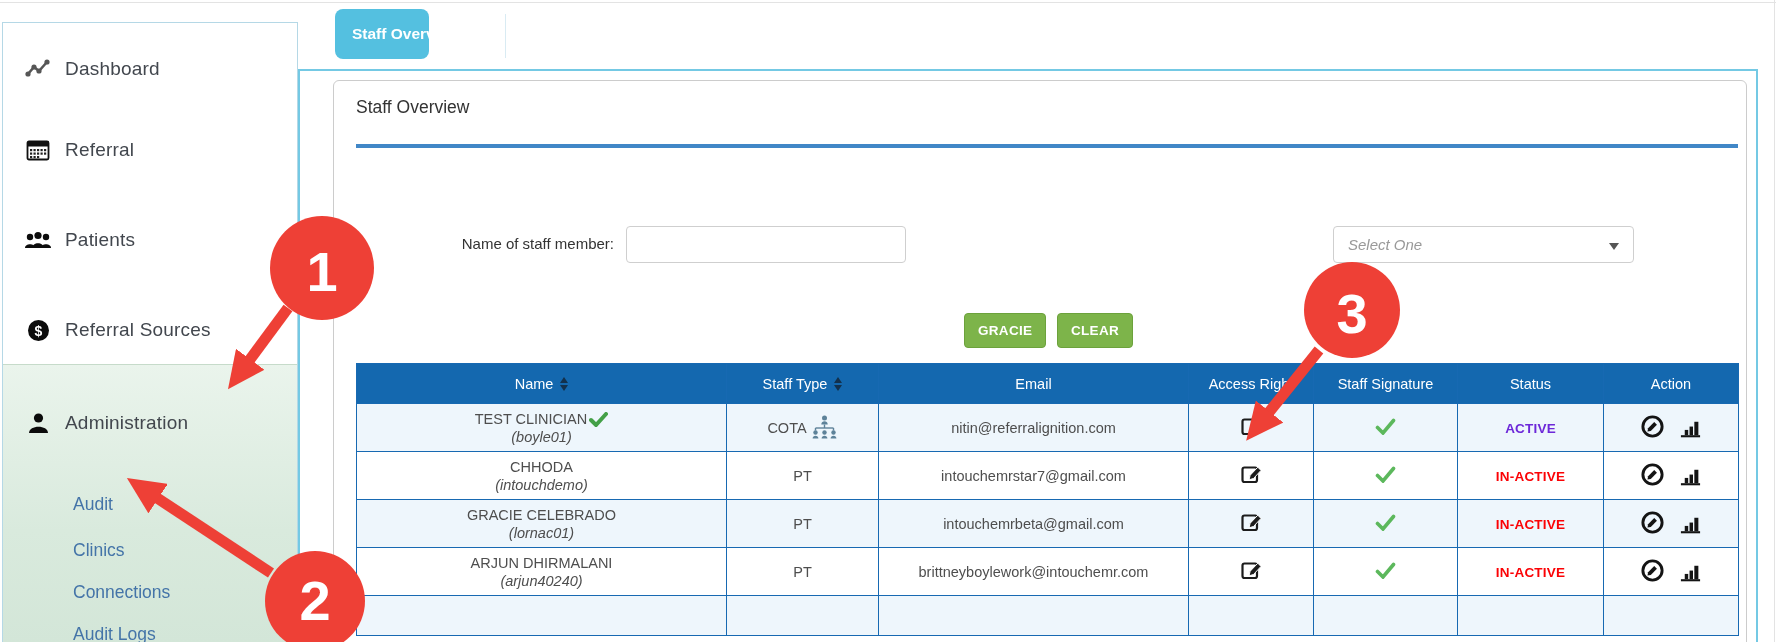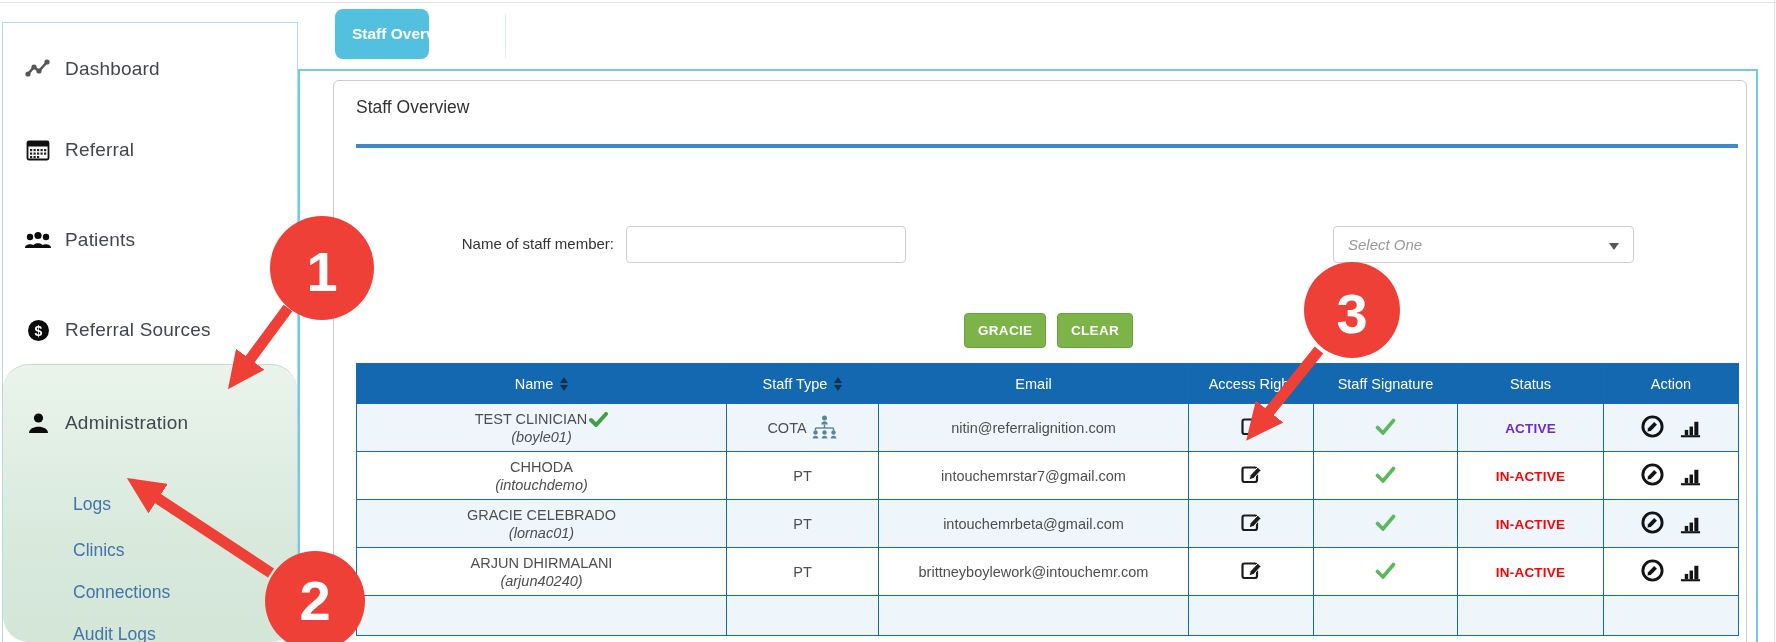--- a/index.html
+++ b/index.html
@@ -16,21 +16,20 @@
     position:absolute; left:2px; top:22px; width:296px; bottom:0;
     background:#fff; border:1px solid #b5d8e6; border-bottom:none;
   }
   .side-item { position:absolute; left:0; width:100%; height:30px; display:flex; align-items:center; cursor:pointer; }
   .side-item .sicon { width:30px; height:26px; margin-left:20px; display:flex; align-items:center; justify-content:center; flex:none; }
   .side-item .slabel { margin-left:12px; font-size:19px; color:#42474e; letter-spacing:.2px; }
   .admin-block {
     position:absolute; left:0; right:0; top:341px; bottom:0;
     background:linear-gradient(180deg,#eaf4ec 0%, #d9eadd 60%, #d3e6d8 100%);
     border-top:1px solid #c6dbca;
-    border-radius:26px;
   }
   .sub-item { position:absolute; left:70px; font-size:17.5px; color:#4474a8; cursor:pointer; }
 
   
   .tab {
     position:absolute; left:335px; top:9px; height:50px; width:94px;
     background:#54c0e0; border-radius:8px; color:#fff; font-weight:bold;
     font-size:15.5px; display:flex; align-items:center; padding-left:17px; cursor:pointer;
   }
   .tab::after {
@@ -182,21 +181,21 @@
     <div class="admin-block">
       <div class="side-item" style="top:43px">
         <span class="sicon">
           <svg width="23" height="22" viewBox="0 0 23 22">
             <circle cx="11.5" cy="6" r="4.6" fill="#0b0b0b"></circle>
             <path d="M2,21 C2,12.5 21,12.5 21,21 Z" fill="#0b0b0b"></path>
           </svg>
         </span>
         <span class="slabel">Administration</span>
       </div>
-      <div class="sub-item" style="top:129px">Logs</div>
+      <div class="sub-item" style="top:129px">Audit</div>
       <div class="sub-item" style="top:175px">Clinics</div>
       <div class="sub-item" style="top:217px">Connections</div>
       <div class="sub-item" style="top:259px">Audit Logs</div>
     </div>
   </div>
 
   <div class="tab">
     <span class="tab-label">Staff Overview</span>
   </div>
   <div class="tab-divider"></div>

